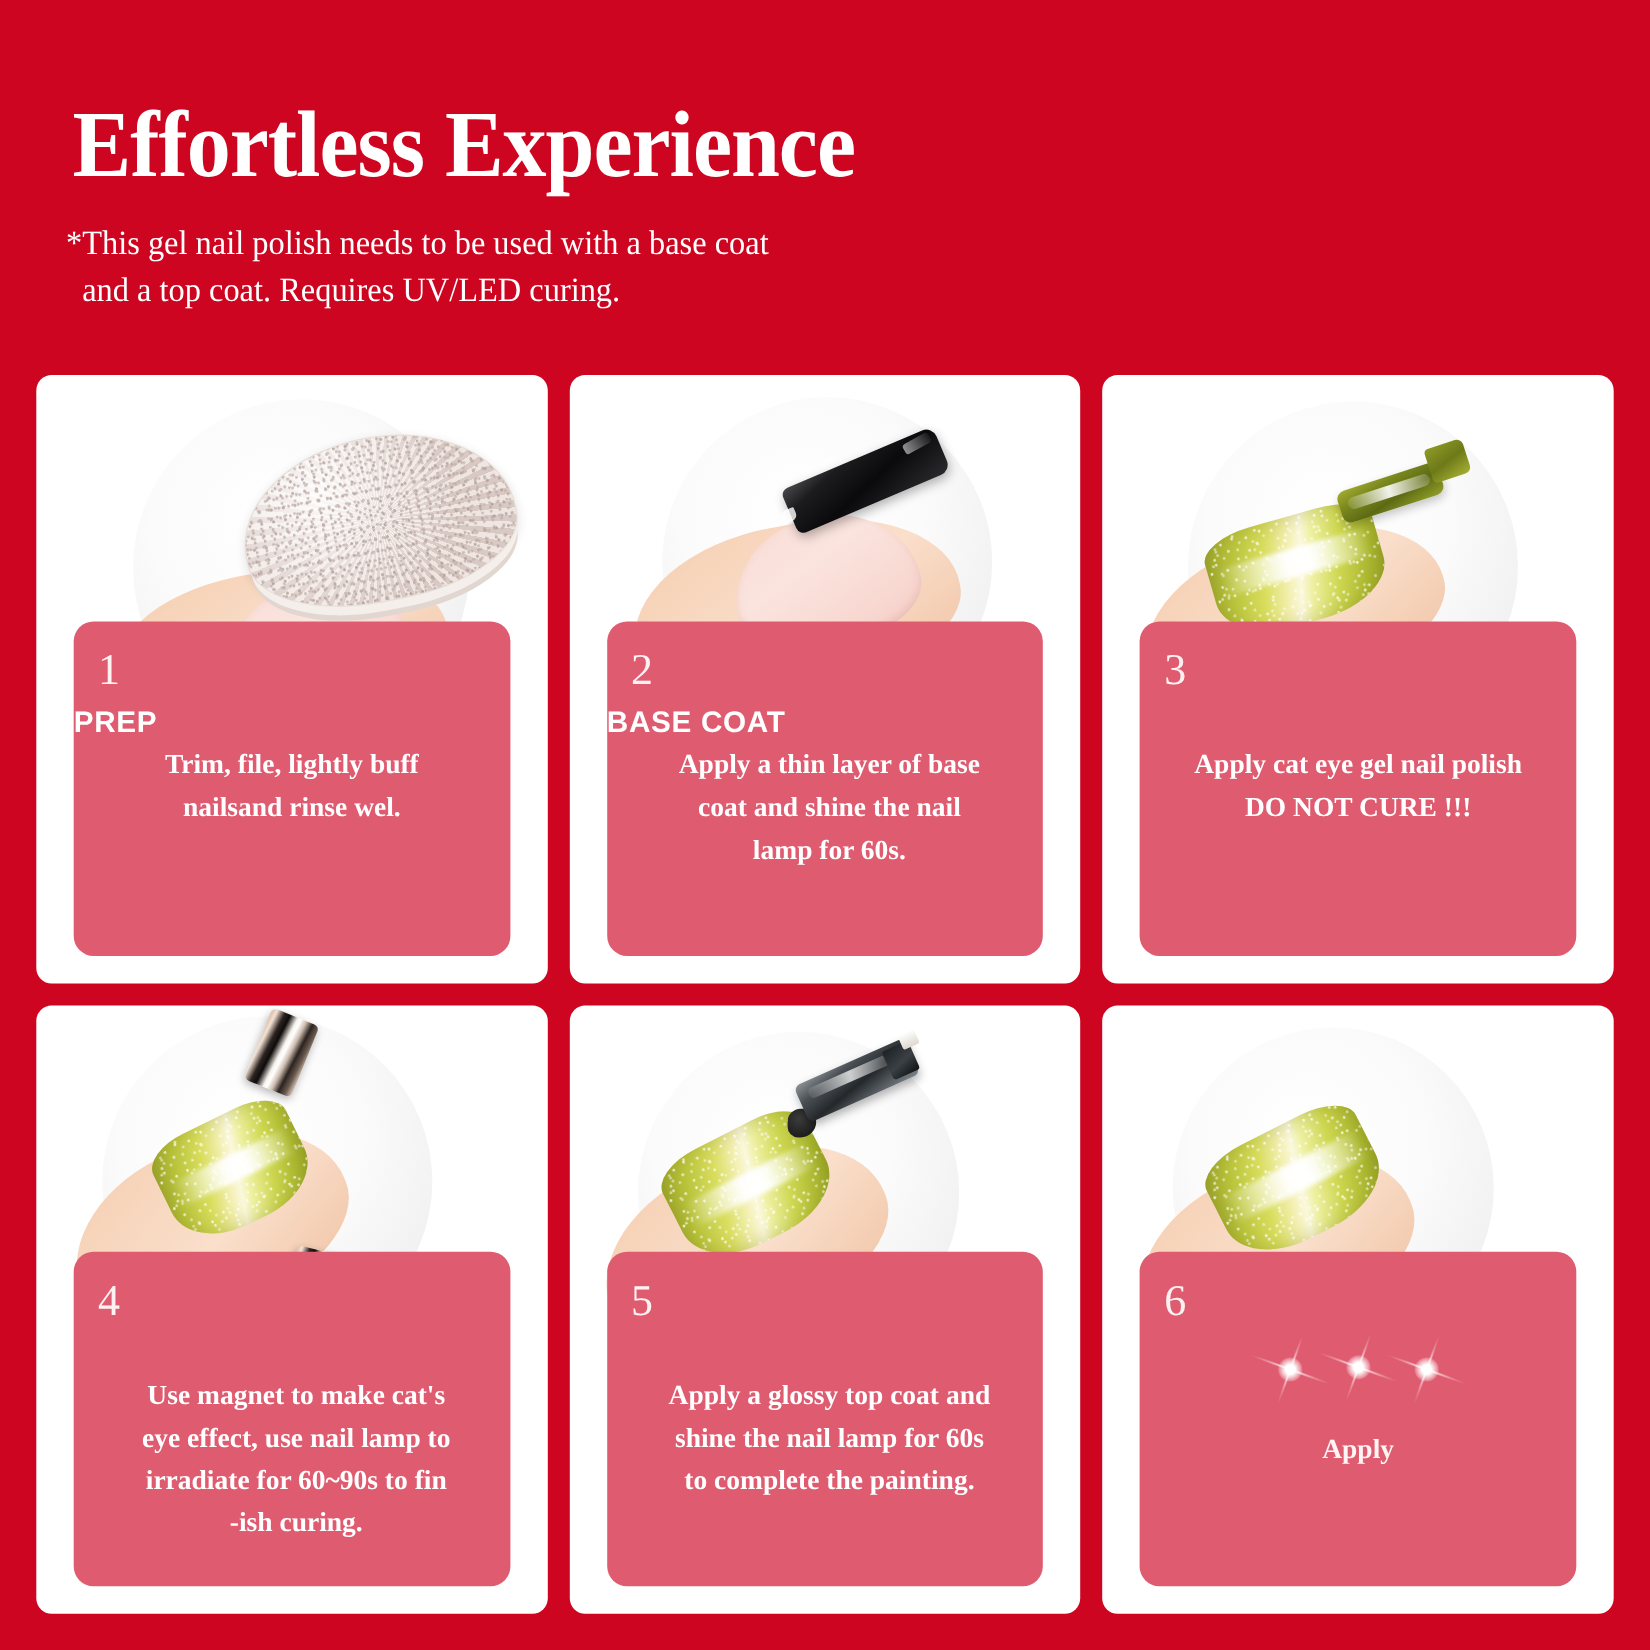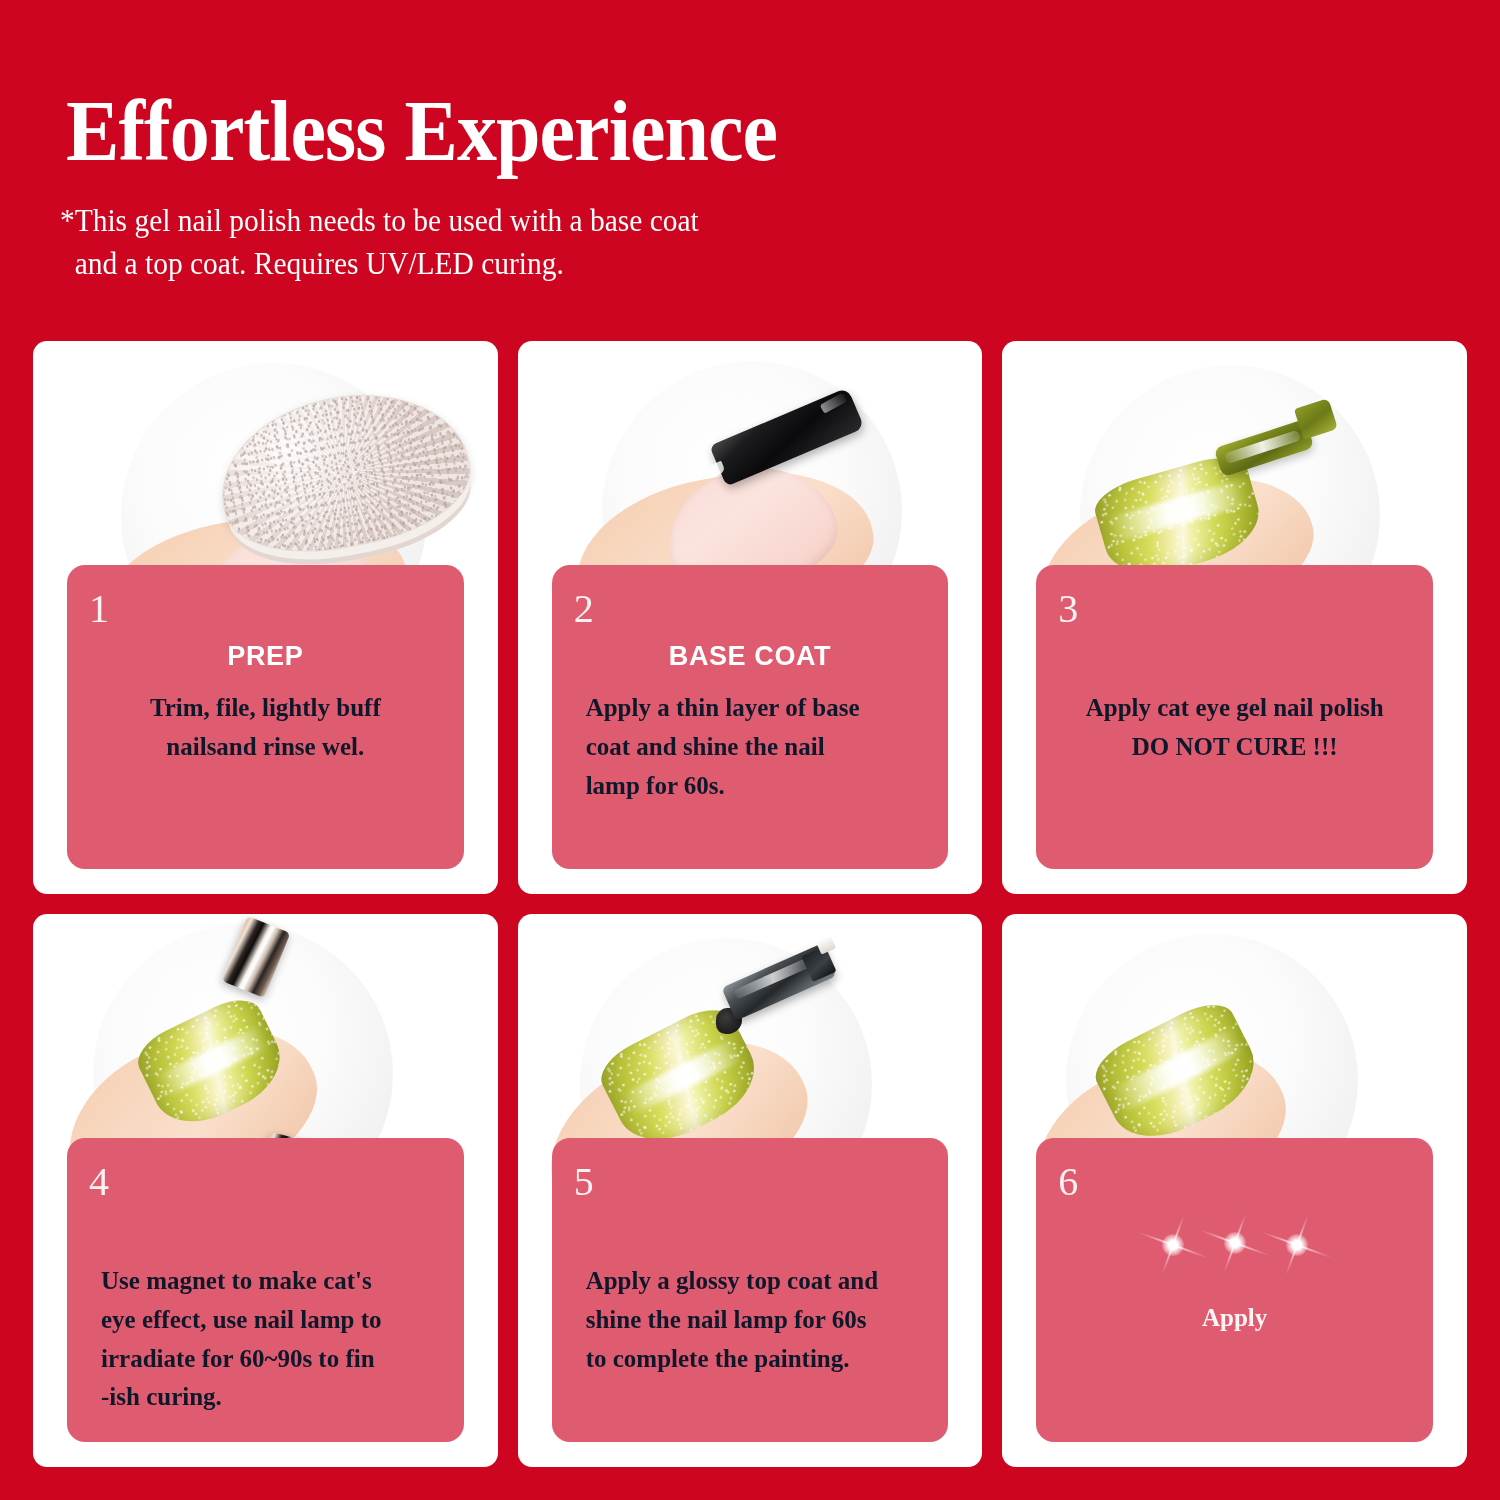--- a/index.html
+++ b/index.html
@@ -85,39 +85,39 @@
     left:22px; top:24px;
     color:#FDF1F2;
     font-family:"Liberation Serif", serif;
     font-weight:400;
     font-size:40px;
     line-height:1;
   }
   .step-heading {
     position:absolute;
     left:0; right:0; top:76px;
-    text-align:center;
+    text-align:left;
     color:#FFFFFF;
     font-family:"Liberation Sans", sans-serif;
     font-weight:700;
     font-size:27px;
     letter-spacing:0.6px;
   }
   .step-body {
     position:absolute;
-    left:34px; right:26px; top:124px;
-    color:#0f172a;
+    left:34px; right:26px; top:112px;
+    color:#ffffff;
     font-family:"Liberation Serif", serif;
     font-weight:700;
     font-size:25px;
     line-height:1.55;
     white-space:pre-line;
   }
   .step-body.center { text-align:center; left:20px; right:20px; }
-  .step-body.left   { text-align:left; }
+  .step-body.left   { text-align:center; }
 
   
   .sparkles {
     position:absolute; left:0; right:0; top:52px; height:110px;
     display:flex; align-items:center; justify-content:center;
     gap:0px;
     pointer-events:none;
   }
   .sparkle { position:relative; width:76px; height:96px; }
   .sparkle::before, .sparkle::after {

